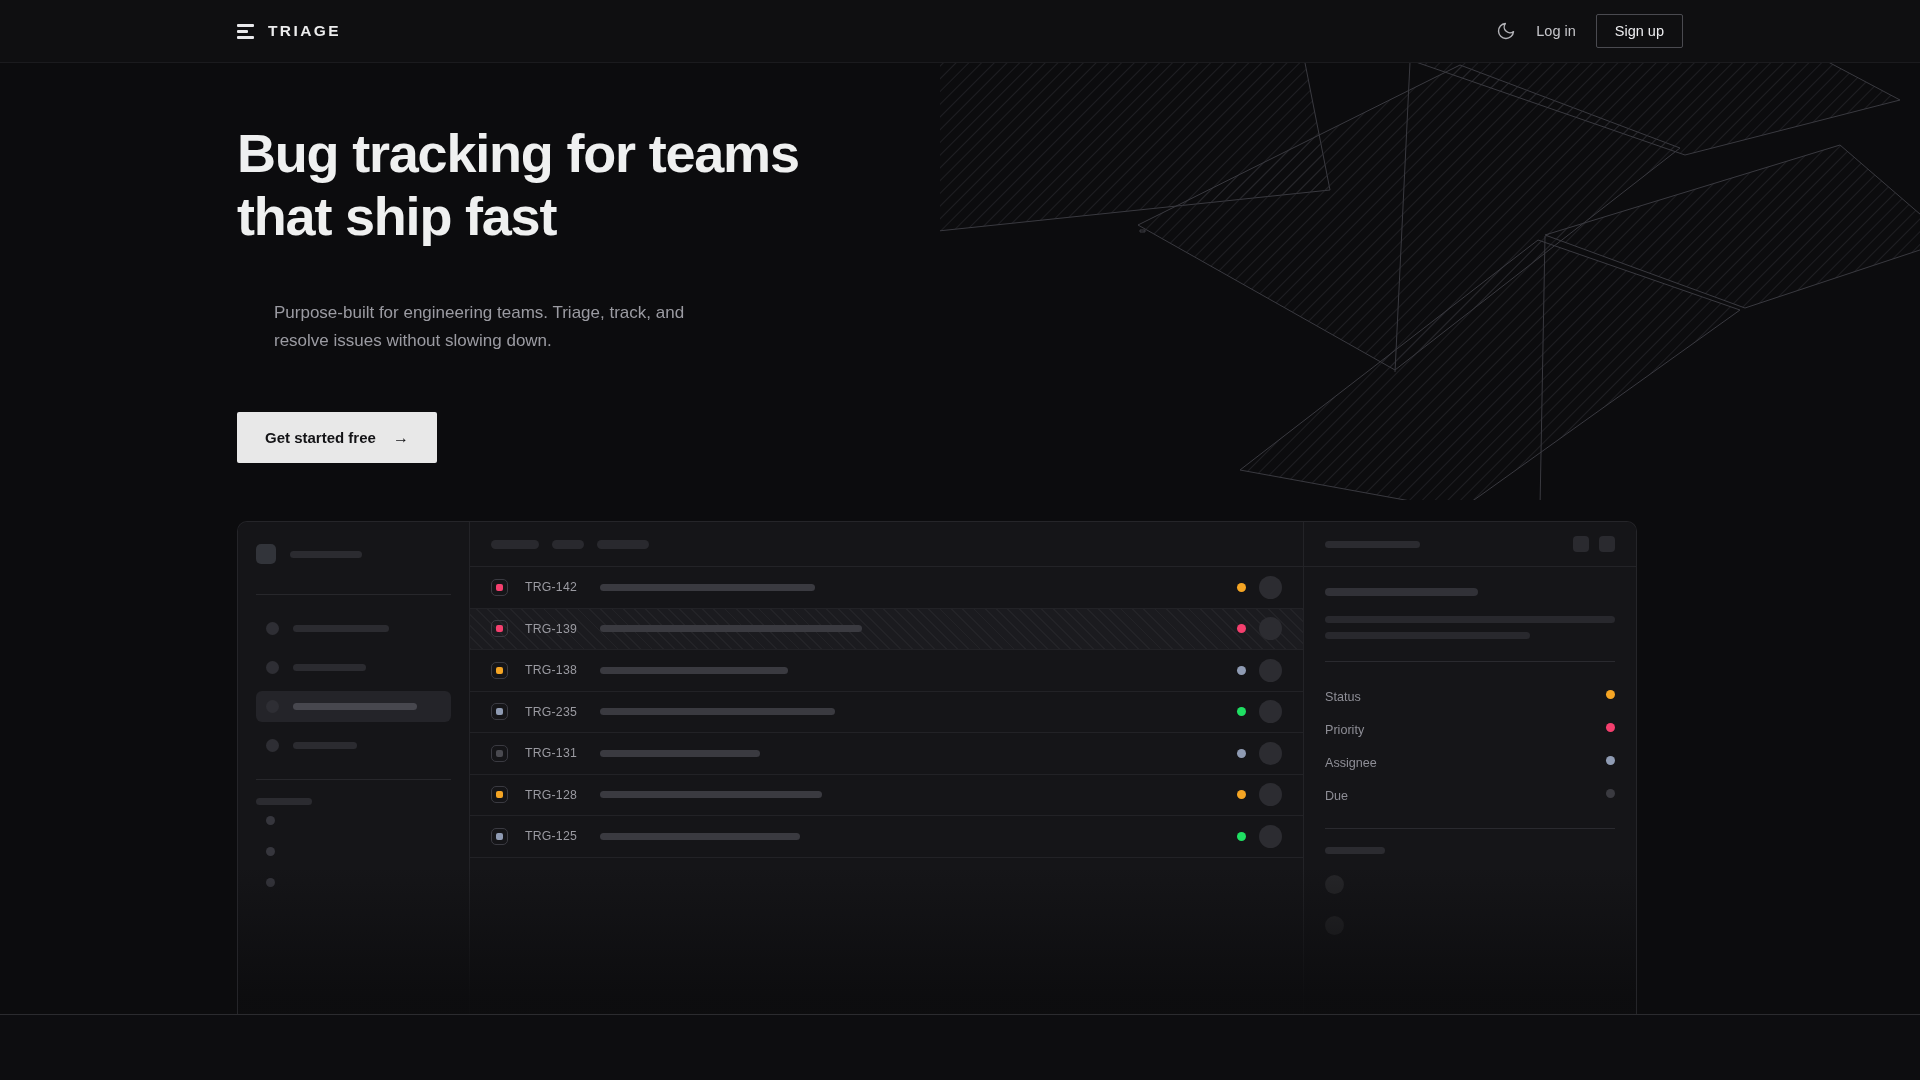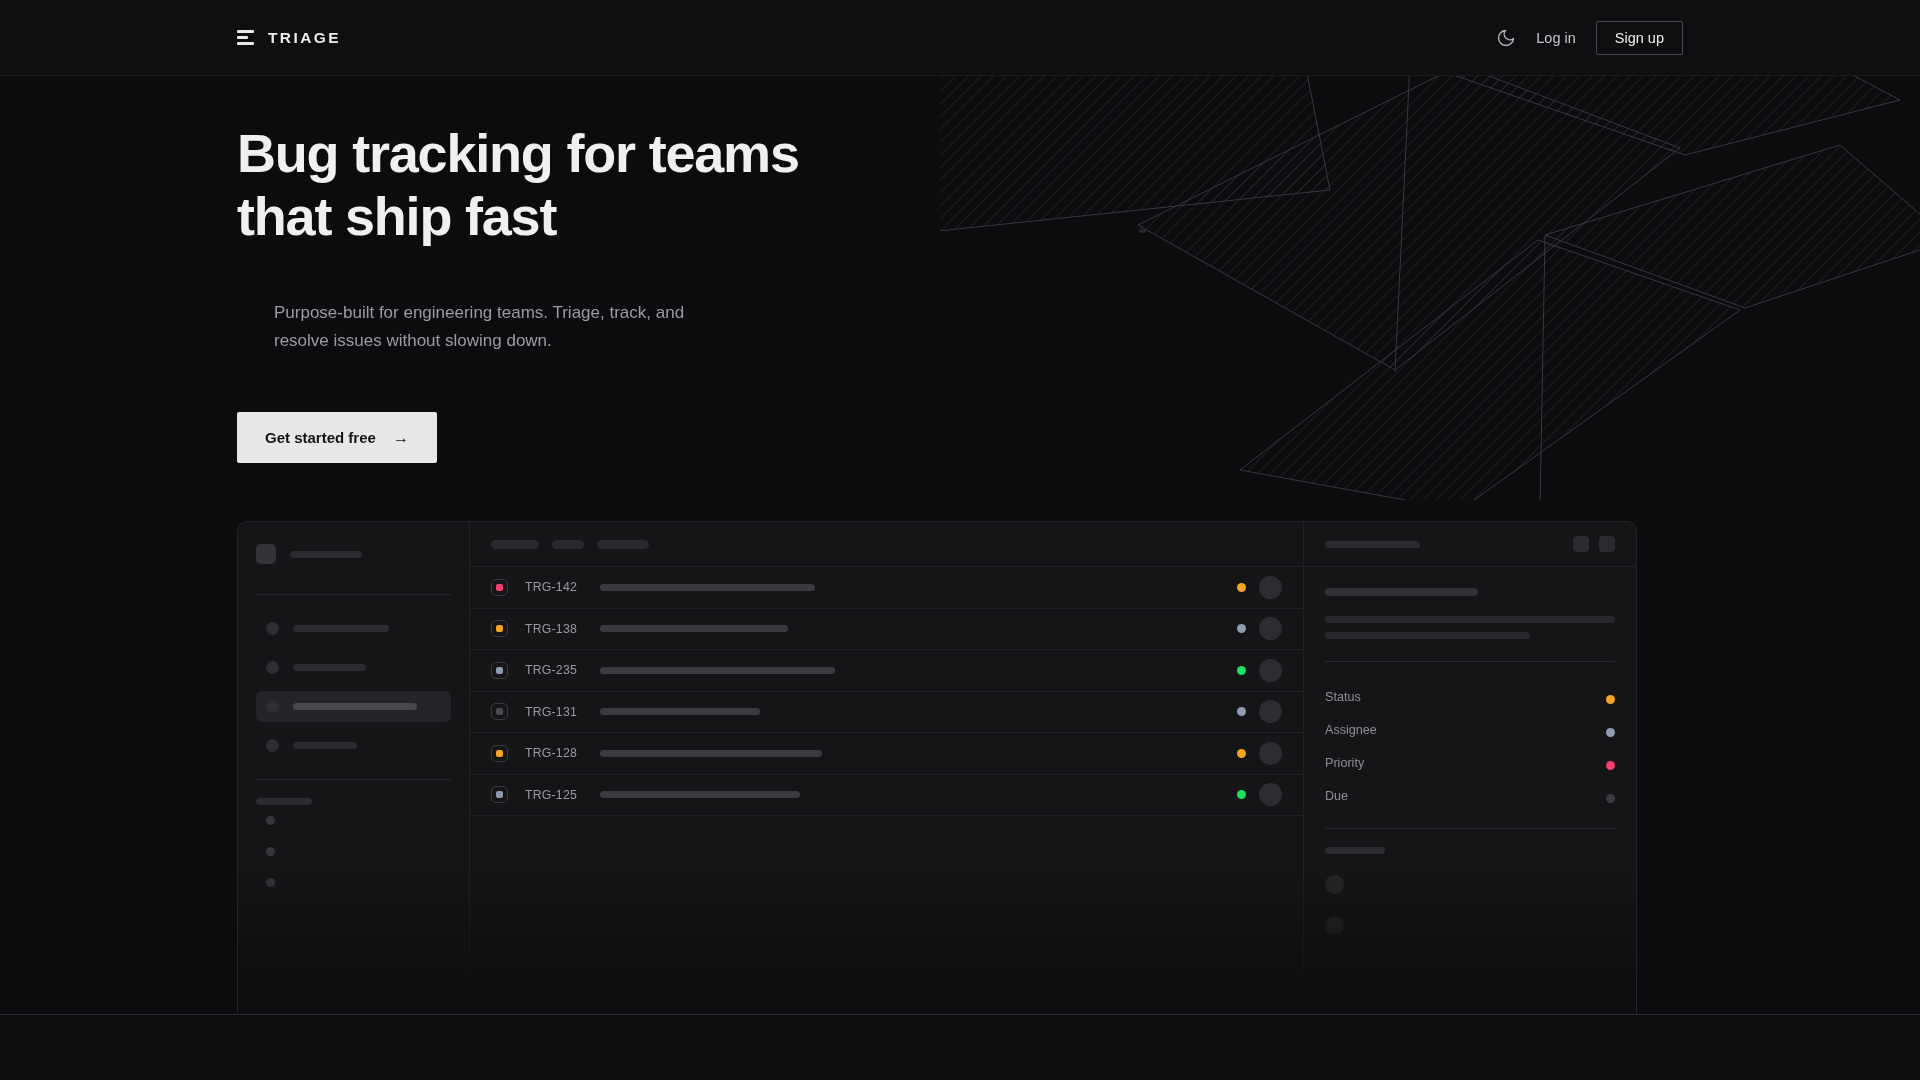--- a/index.html
+++ b/index.html
@@ -6,21 +6,21 @@
   html, body {
     width:1920px; height:1080px;
     background:#0c0c0e;
     font-family:"Liberation Sans", sans-serif;
     overflow:hidden;
   }
   .page { position:relative; width:1920px; height:1080px; background:#0c0c0e; }
 
   
   .header {
-    position:absolute; top:0; left:0; width:1920px; height:76px;
+    position:absolute; top:0; left:0; width:1920px; height:63px;
     background:#0f0f11;
     border-bottom:1px solid #1b1b1e;
     display:flex; align-items:center;
     z-index:40;
   }
   .brand { position:absolute; left:237px; display:flex; align-items:center; gap:14px; }
   .logo-mark { display:flex; flex-direction:column; gap:3px; width:17px; }
   .logo-mark i { display:block; height:3px; background:#e9e9ec; border-radius:1px; }
   .logo-mark i:nth-child(1){ width:17px; }
   .logo-mark i:nth-child(2){ width:11px; }
@@ -133,21 +133,21 @@
     height:45px; border-bottom:1px solid #232327; display:flex; align-items:center;
     padding:0 21px;
   }
   .dt-btns { margin-left:auto; display:flex; gap:10px; }
   .dt-btn { width:16px; height:16px; border-radius:4px; background:#2a2a2f; cursor:pointer; }
   .dt-body { padding:21px; }
   .dt-line { height:8px; border-radius:4px; background:#313137; }
   .dt-line.thin { background:#28282d; height:7px; }
   .dt-div { height:1px; background:#2a2a2f; margin:22px 0 18px 0; }
   .meta-row {
-    display:flex; align-items:flex-end; justify-content:space-between;
+    display:flex; align-items:flex-start; justify-content:space-between;
     padding:9.5px 0; cursor:pointer;
   }
   .meta-label { color:#8e8e96; font-size:12.6px; }
   .meta-dot { width:9px; height:9px; border-radius:50%; }
   .dt-foot-div { height:1px; background:#2a2a2f; margin:16px 0 18px 0; }
   .avatar-row { display:flex; align-items:center; padding:11px 0; }
   .av-lg { width:19px; height:19px; border-radius:50%; background:#262629; }
 
   
   .foot-div {
@@ -271,20 +271,31 @@
             <span class="pri-box">
               <i style="background:#f43f6e"></i>
             </span>
             <span class="row-id">TRG-142</span>
             <span class="row-title" style="width:215px"></span>
             <span class="row-right">
               <span class="st-dot" style="background:#f5a524"></span>
               <span class="av"></span>
             </span>
           </div>
+          <div class="row sel">
+            <span class="pri-box">
+              <i style="background:#f43f6e"></i>
+            </span>
+            <span class="row-id">TRG-139</span>
+            <span class="row-title" style="width:262px"></span>
+            <span class="row-right">
+              <span class="st-dot" style="background:#f43f6e"></span>
+              <span class="av"></span>
+            </span>
+          </div>
           <div class="row">
             <span class="pri-box">
               <i style="background:#f5a524"></i>
             </span>
             <span class="row-id">TRG-138</span>
             <span class="row-title" style="width:188px"></span>
             <span class="row-right">
               <span class="st-dot" style="background:#8f9bb3"></span>
               <span class="av"></span>
             </span>
@@ -350,26 +361,26 @@
             <div class="dt-line thin" style="width: 290px; margin-top: 0px;"></div>
             <div class="dt-line thin" style="width: 205px; margin-top: 9px;"></div>
           </div>
         <div class="dt-div"></div>
         <div id="dt-meta">
             <div class="meta-row">
               <span class="meta-label">Status</span>
               <span class="meta-dot" style="background:#f5a524"></span>
             </div>
             <div class="meta-row">
+              <span class="meta-label">Priority</span>
+              <span class="meta-dot" style="background:#f43f6e"></span>
+            </div>
+            <div class="meta-row">
               <span class="meta-label">Assignee</span>
               <span class="meta-dot" style="background:#8f9bb3"></span>
-            </div>
-            <div class="meta-row">
-              <span class="meta-label">Priority</span>
-              <span class="meta-dot" style="background:#f43f6e"></span>
             </div>
             <div class="meta-row">
               <span class="meta-label">Due</span>
               <span class="meta-dot" style="background:#3a3a40"></span>
             </div>
           </div>
         <div class="dt-foot-div"></div>
         <div class="sk-bar" id="dt-foot-label" style="width: 60px;"></div>
         <div id="dt-avs" style="margin-top:10px;">
             <div class="avatar-row">

